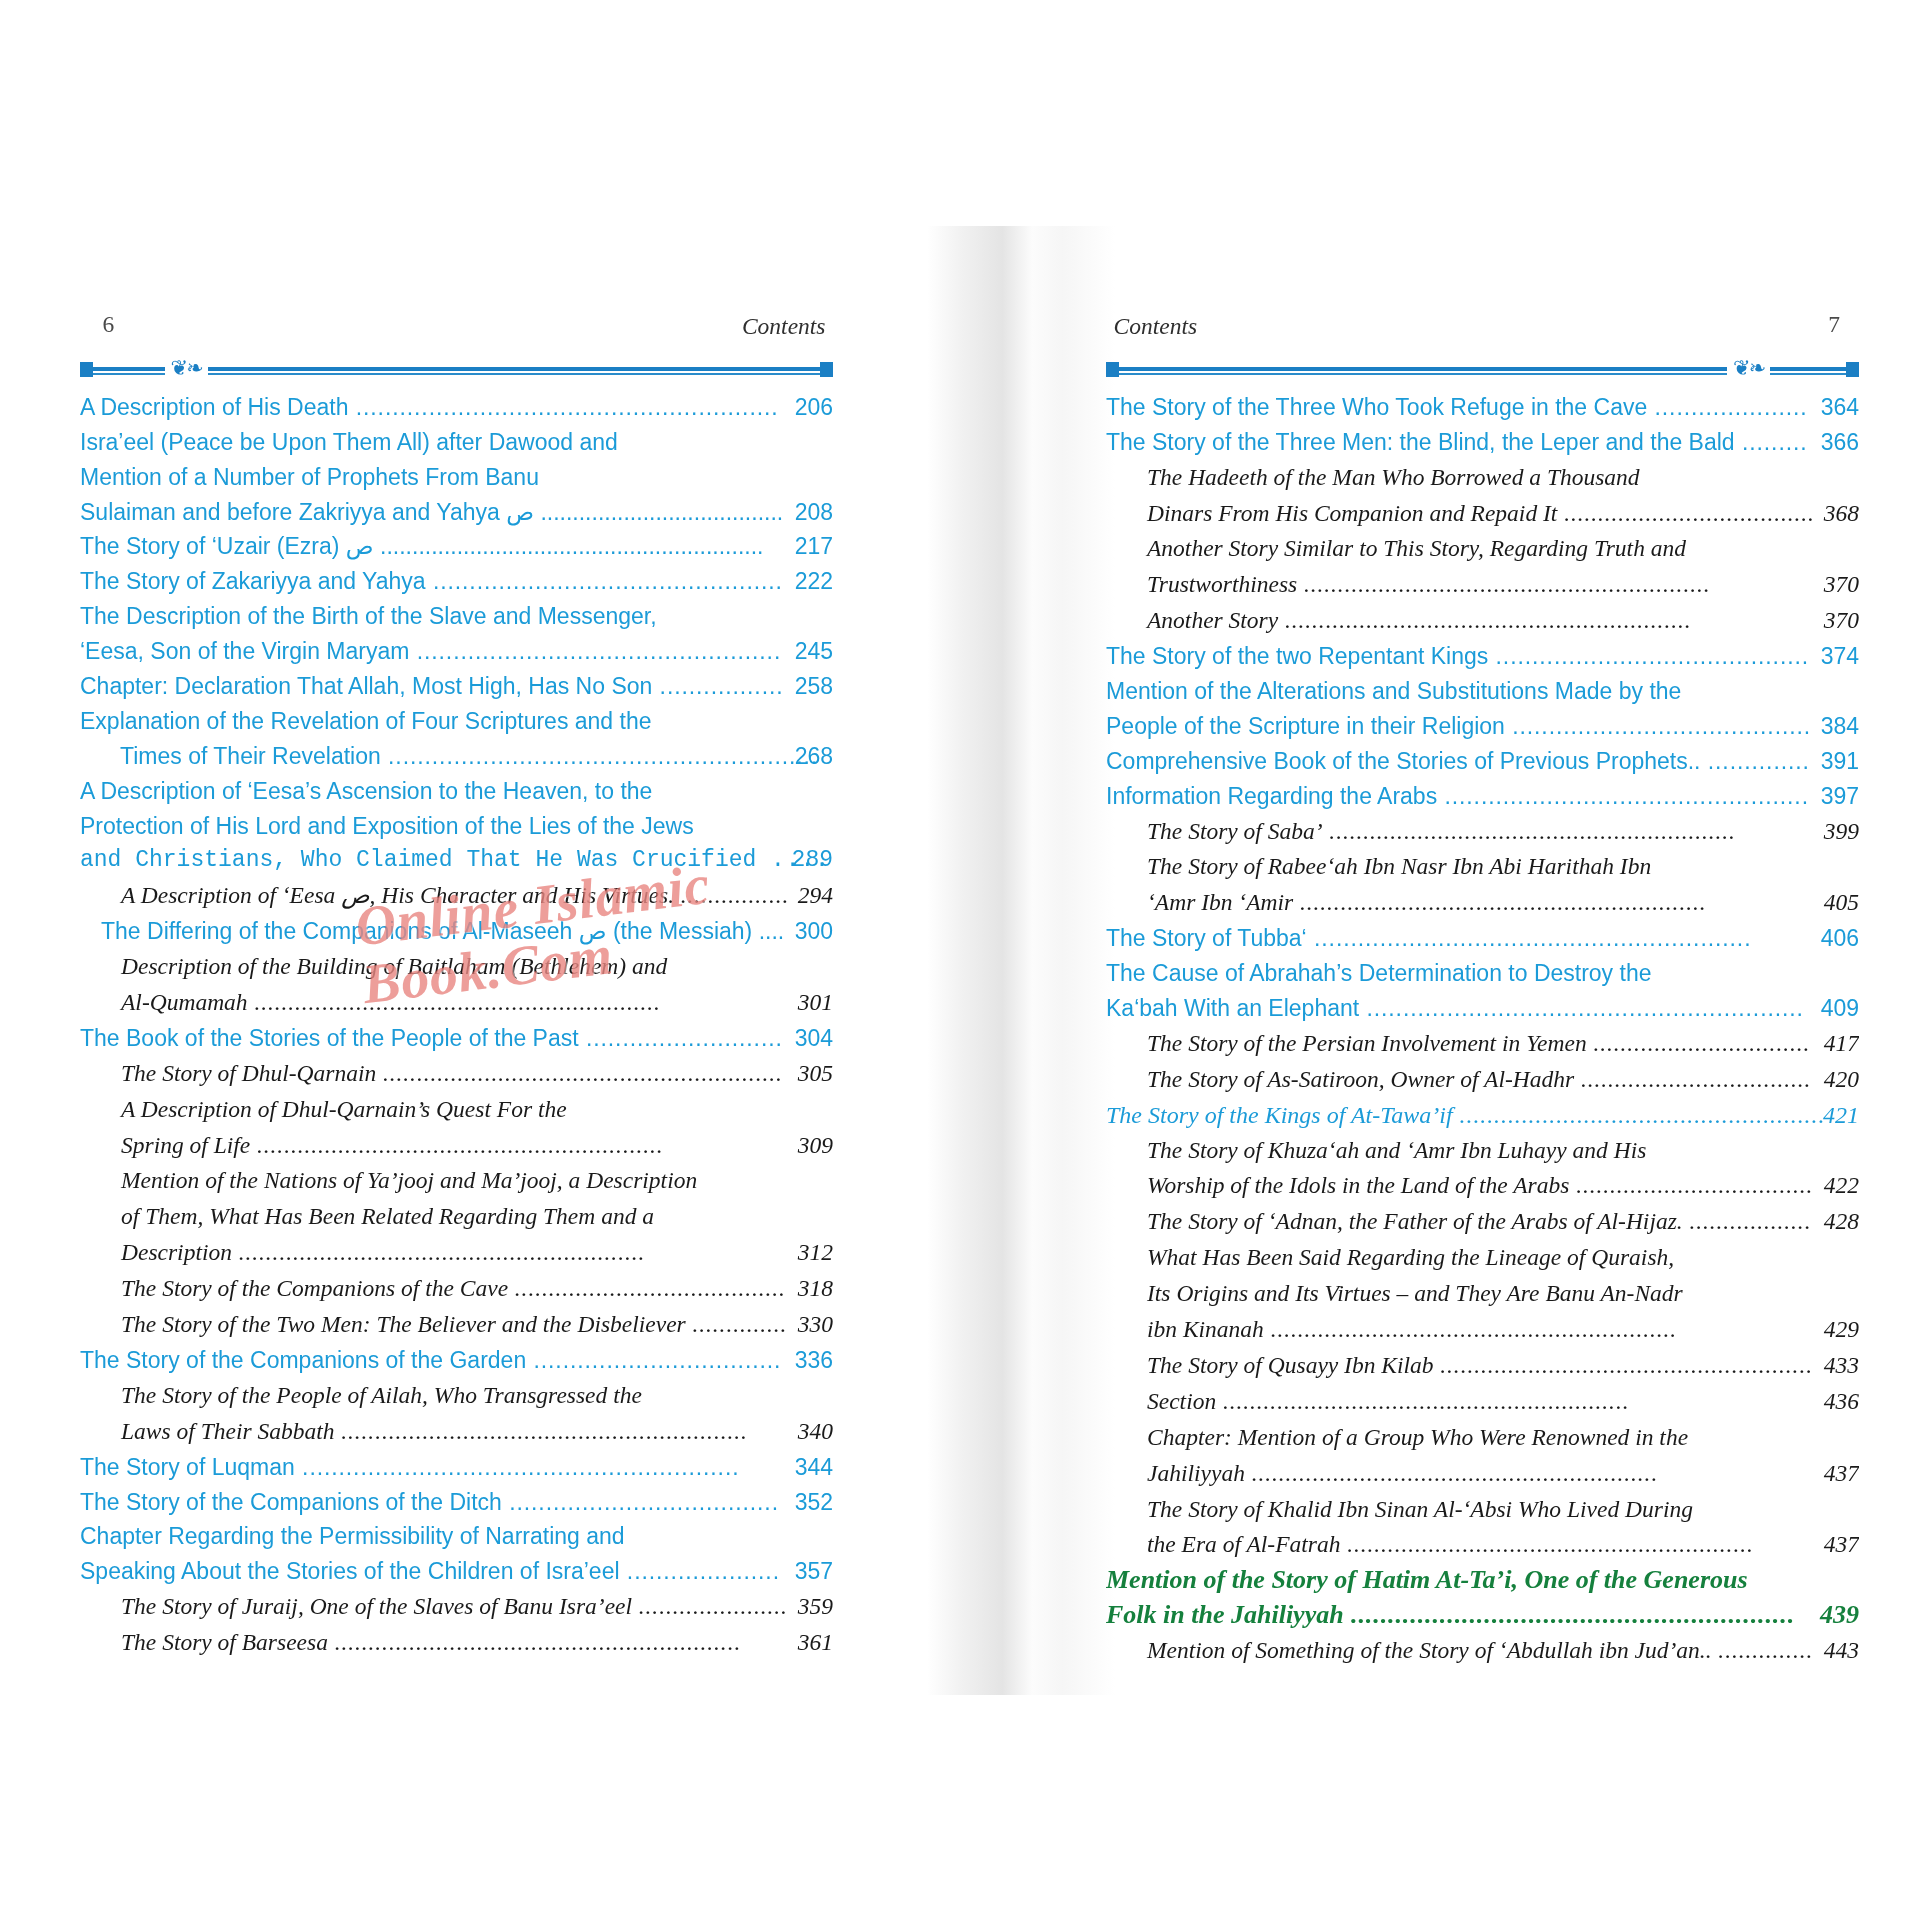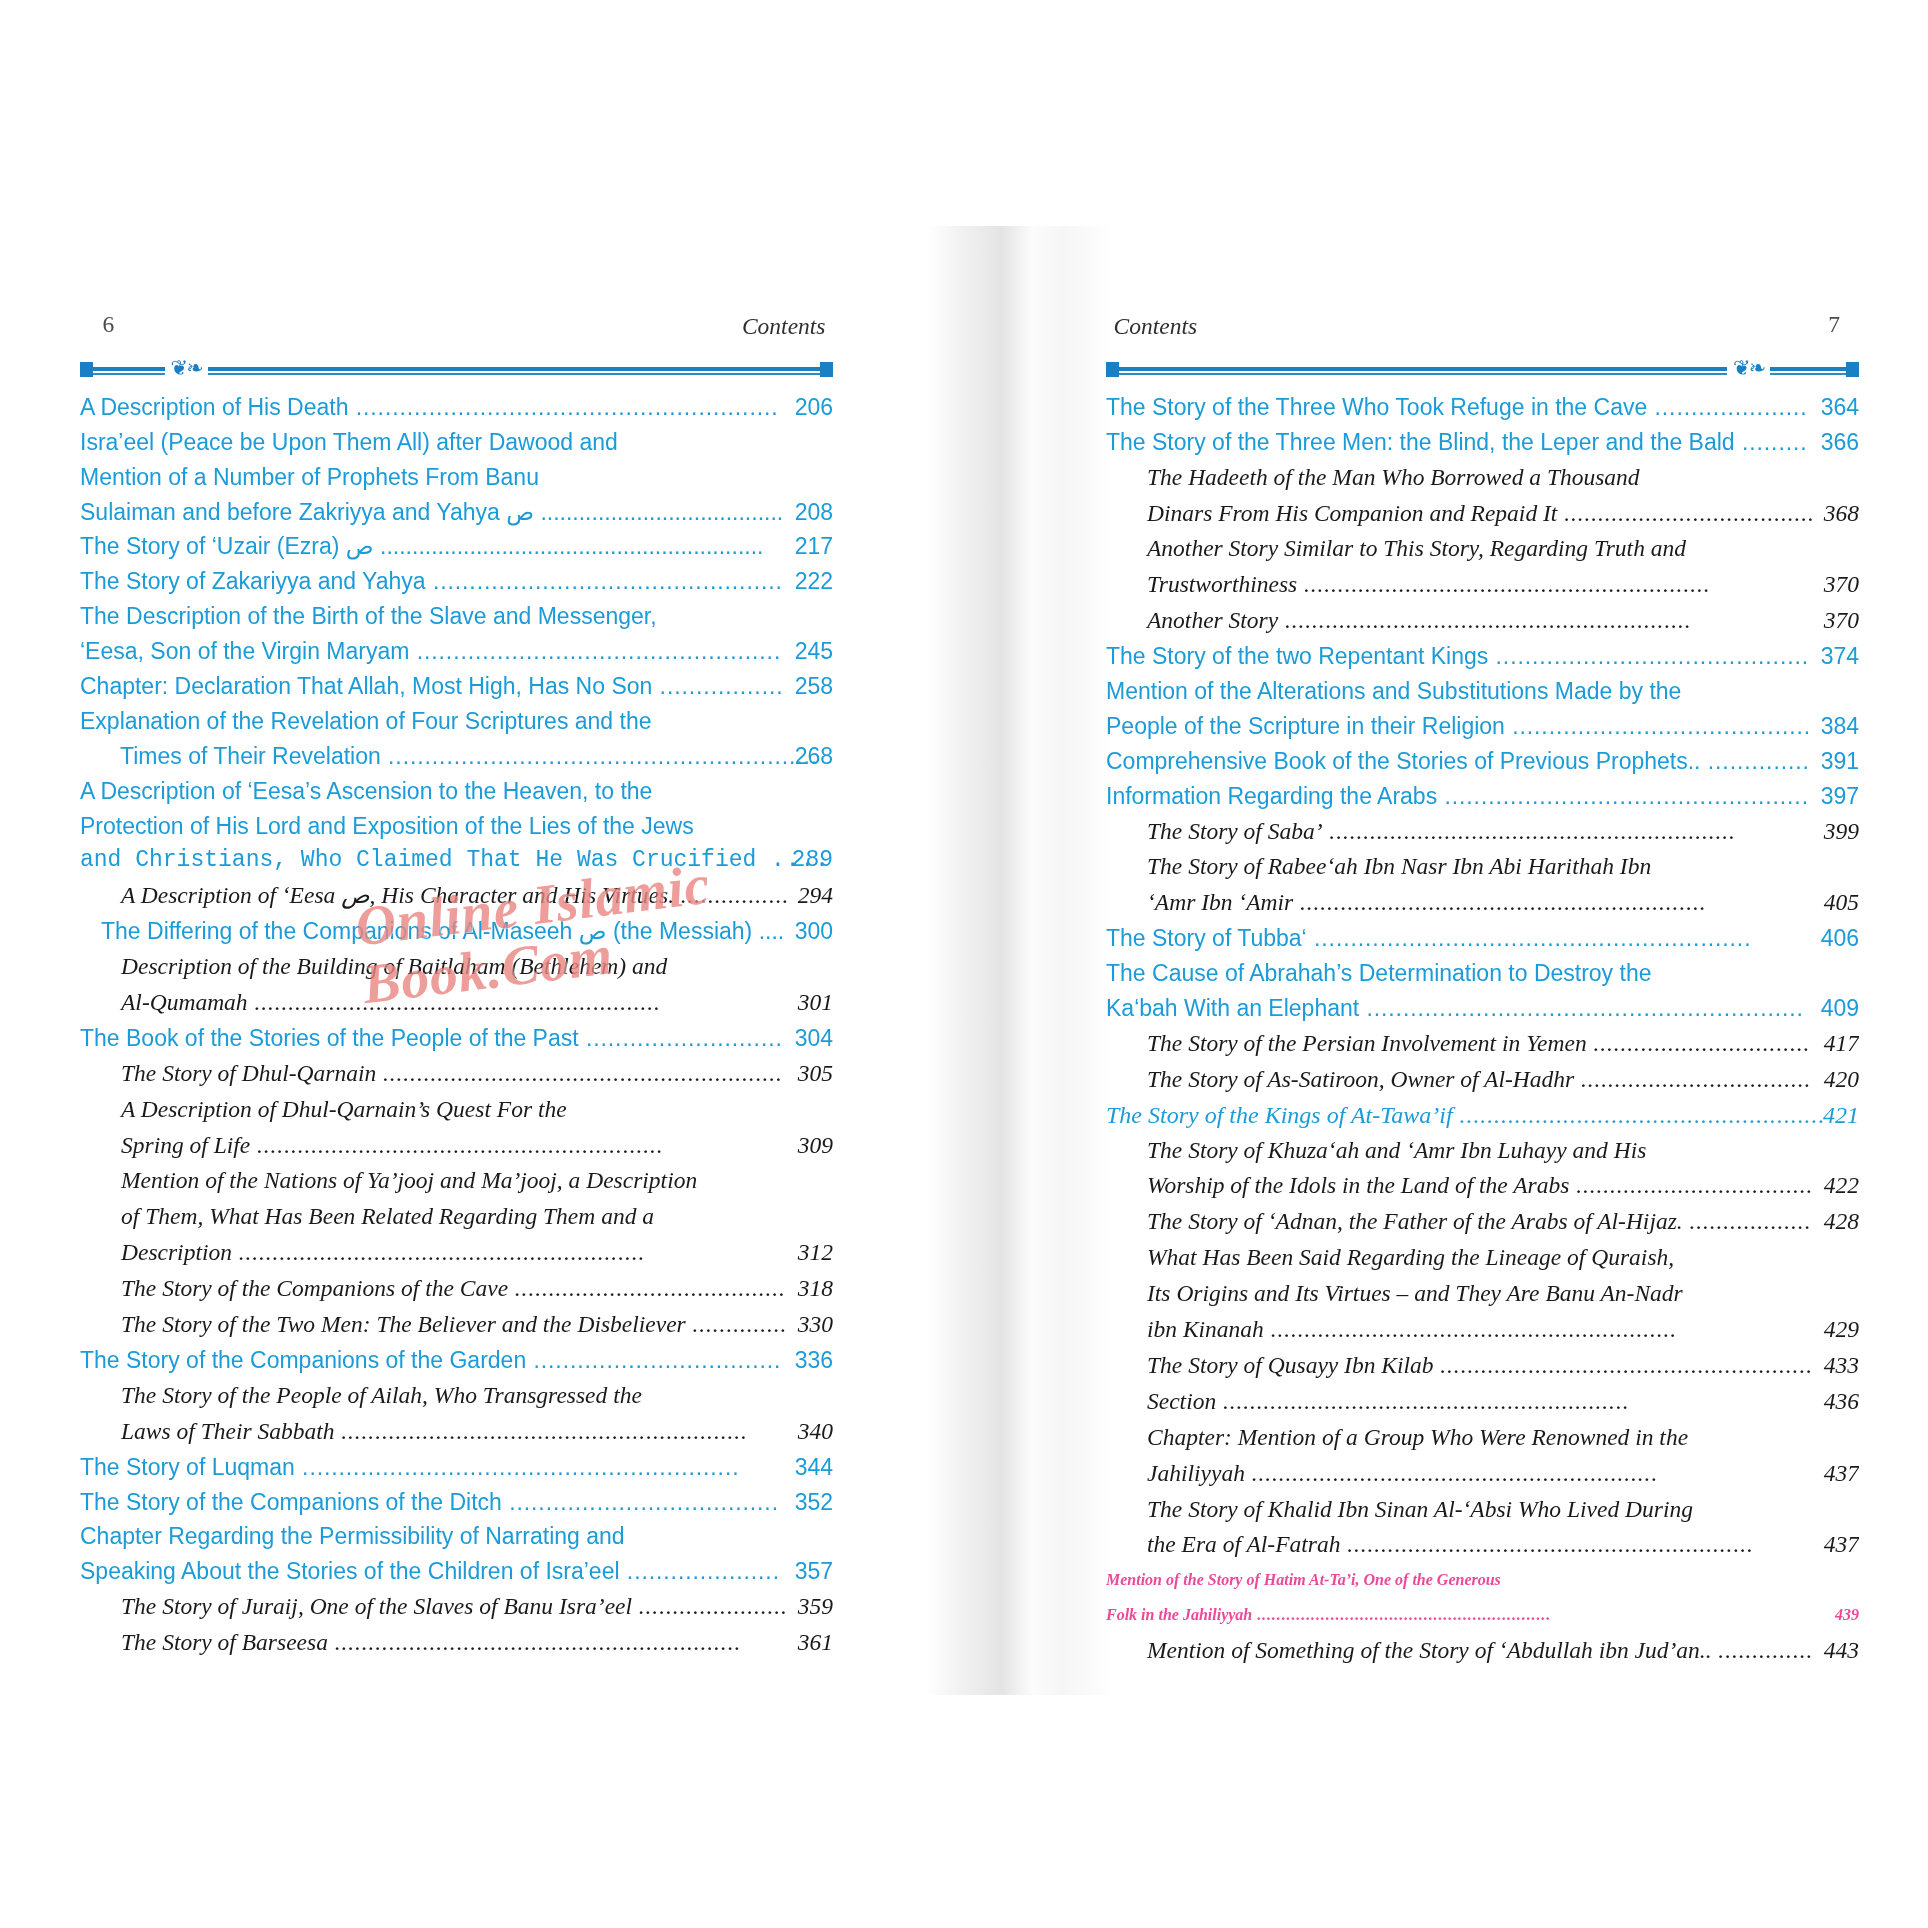--- a/index.html
+++ b/index.html
@@ -143,22 +143,22 @@
     color: #1a1a1a;
   }
   .entry.level2 .num { color: #1a1a1a; font-style: italic; }
   .entry.level1b {
     padding-left: 21px;
   }
   .entry.bolditalic {
     font-family: "Liberation Serif", serif;
     font-style: italic;
     font-weight: bold;
-    color: #ec4899;
-    font-size: 16px;
+    color: #15803d;
+    font-size: 26px;
   }
   .entry.italicblue {
     font-family: "Liberation Serif", serif;
     font-style: italic;
     color: #1b9bd8;
     font-size: 24px;
   }
   .leader {
     color: inherit;
     letter-spacing: 0.9px;

